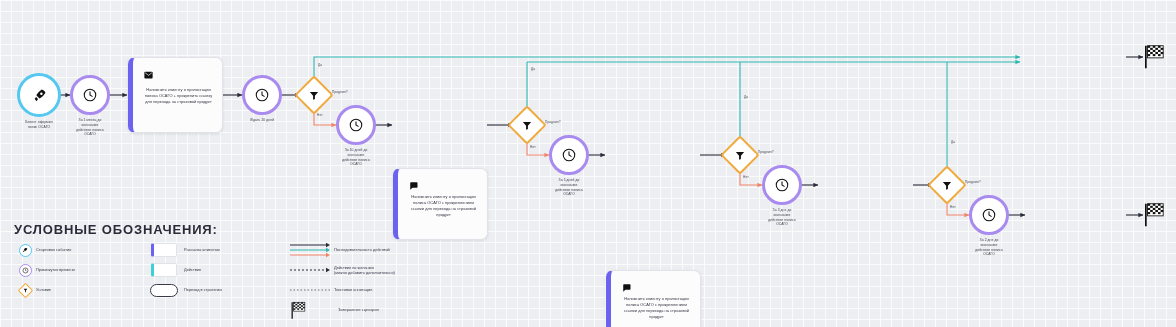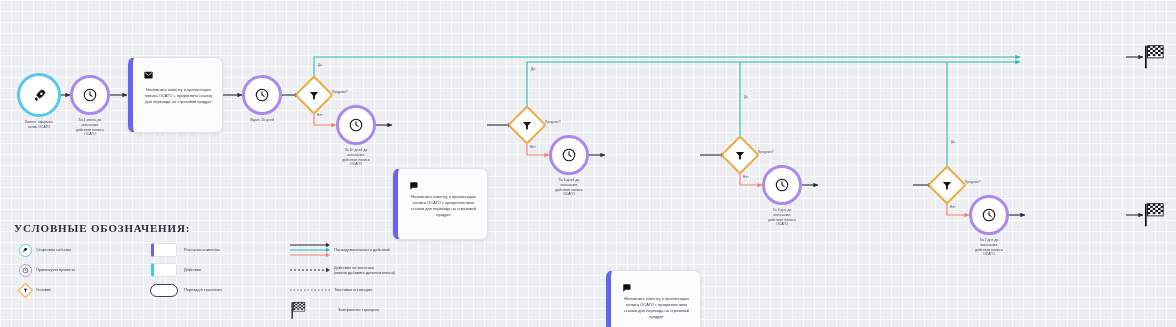--- a/index.html
+++ b/index.html
@@ -73,25 +73,24 @@
     letter-spacing:.05px;
   }
 
   
   .elabel{position:absolute;font-size:3.2px;color:#4a4a58;letter-spacing:.1px;white-space:nowrap;}
 
   
   #legend{position:absolute;left:14px;top:222px;width:340px;}
   #legend h2{
     margin:0 0 12px 0;
-    font-size:11px;
+    font-size:13px;
     letter-spacing:.85px;
     font-weight:bold;
     color:#2b2b3a;
-    font-family:Liberation Serif, serif;
   }
   .lgroup{position:absolute;}
   .lrow{display:flex;align-items:center;height:20px;}
   .lrow .ltext{font-size:3.9px;color:#3a3a4a;line-height:1.4;white-space:pre-line;}
   .swatch{width:22px;display:flex;justify-content:center;align-items:center;flex:0 0 22px;}
   .mini-circ{width:13px;height:13px;border-radius:50%;background:#fff;box-sizing:border-box;display:flex;align-items:center;justify-content:center;}
   .mini-circ.s1{border:1.2px solid #54c8f0;}
   .mini-circ.s2{border:1.2px solid #a98bf0;}
   .mini-dia{width:9px;height:9px;background:#fff;border:1.2px solid #f0a93c;transform:rotate(45deg);border-radius:1.5px;display:flex;align-items:center;justify-content:center;}
   .mini-dia .ico{transform:rotate(-45deg);display:flex;}

